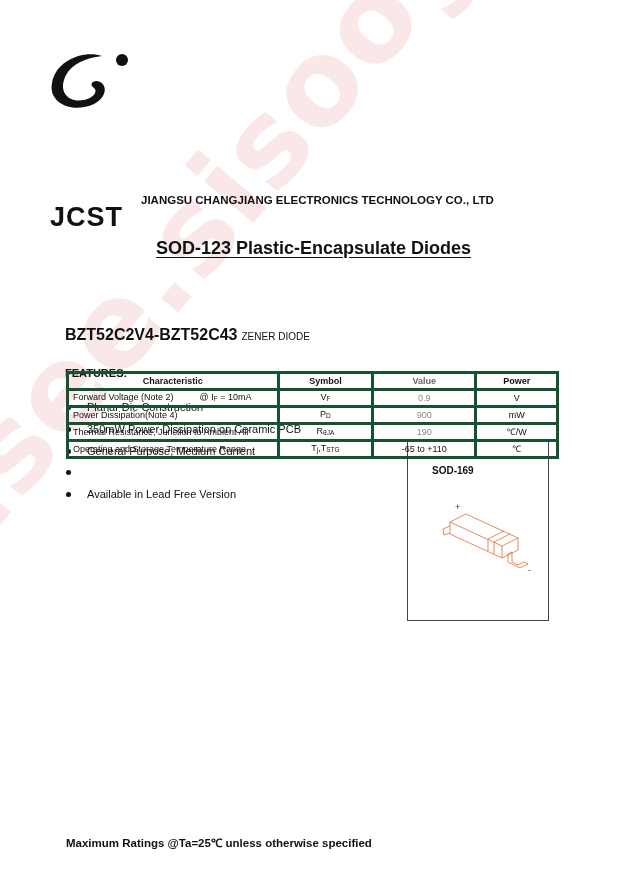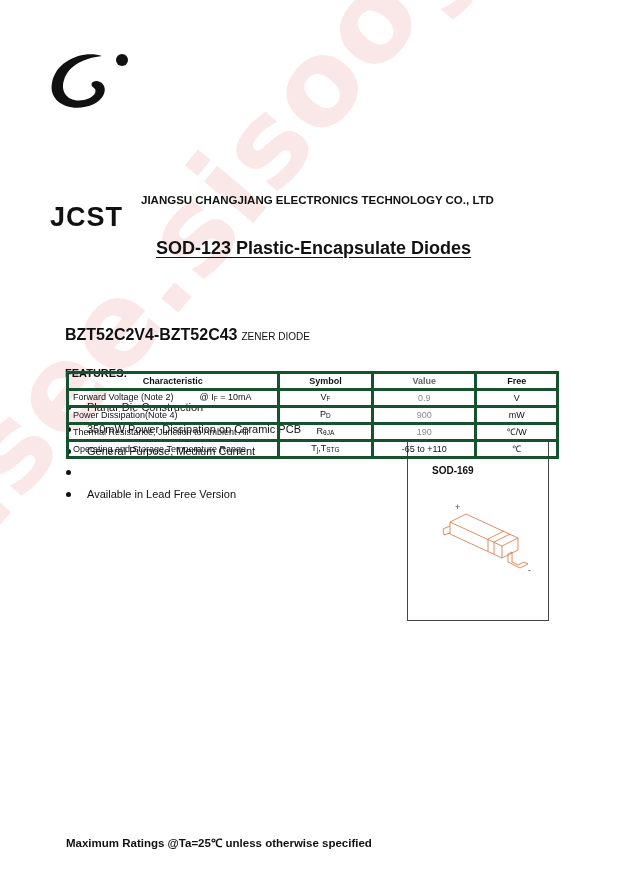--- a/index.html
+++ b/index.html
@@ -101,21 +101,21 @@
       <col style="width:212px">
       <col style="width:95px">
       <col style="width:104px">
       <col style="width:82px">
     </colgroup>
   <thead>
     <tr>
       <th>Characteristic</th>
       <th>Symbol</th>
       <th style="color:#666;font-weight:bold">Value</th>
-      <th>Free</th>
+      <th>Power</th>
     </tr>
   </thead>
   <tbody>
     <tr>
       <td class="char"><span>Forward Voltage (Note 2)</span><span class="cond"><span>@ I</span><span class="sub-s">F</span><span> = 10mA</span></span></td>
       <td><span>V</span><span class="sub-s">F</span></td>
       <td class="val-light">0.9</td>
       <td>V</td>
     </tr>
     <tr>

